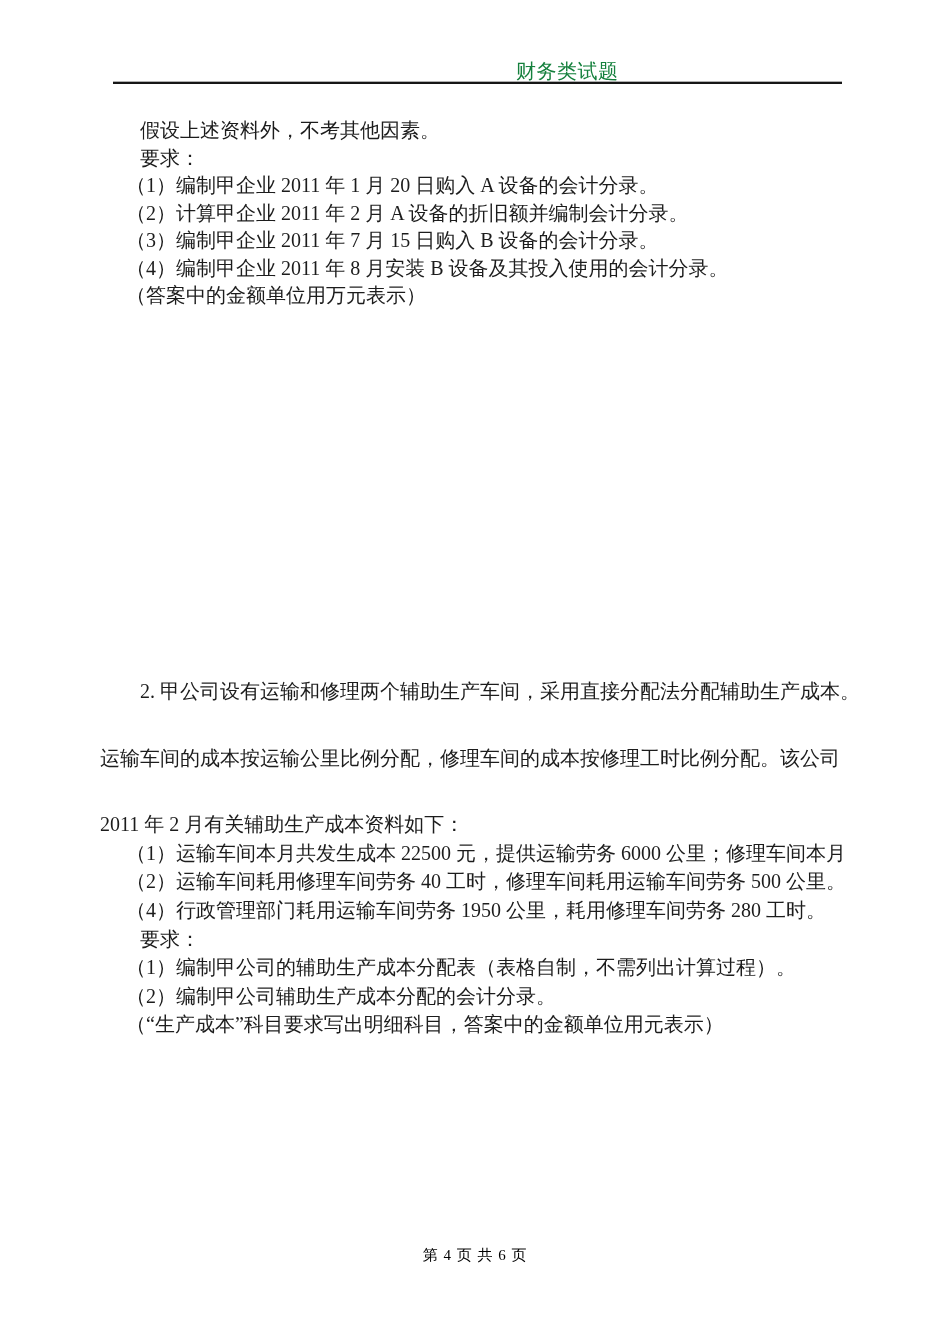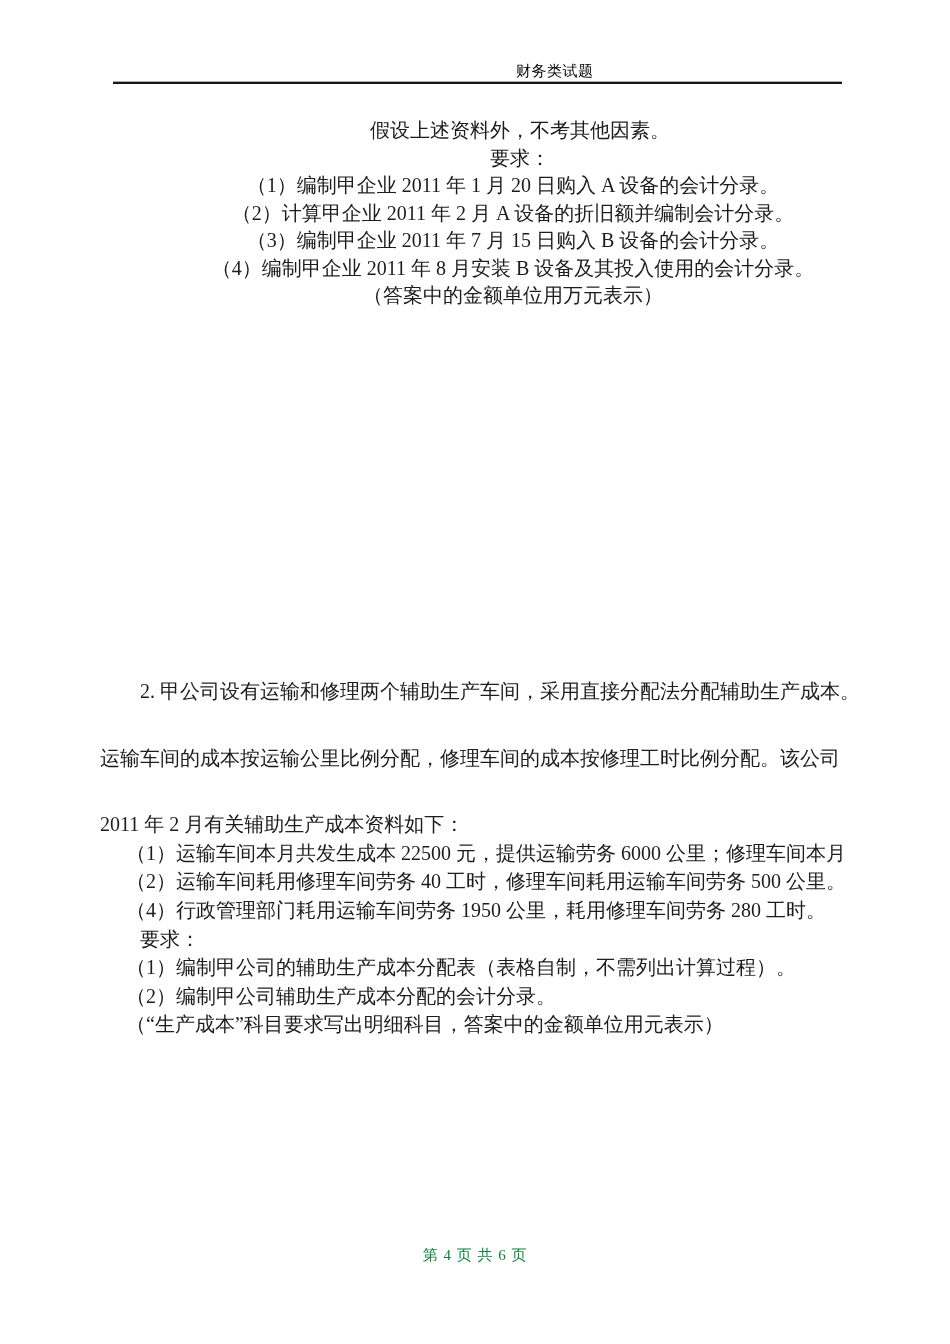--- a/index.html
+++ b/index.html
@@ -9,61 +9,61 @@
     height: 1344px;
     background: #ffffff;
     font-family: "Liberation Serif", "DejaVu Serif", serif;
     color: #1c1c1c;
     overflow: hidden;
   }
   .header-title {
     position: absolute;
     top: 62px;
     left: 516px;
-    font-size: 15px;
+    font-size: 20px;
     line-height: 18px;
     letter-spacing: 0.5px;
     white-space: nowrap;
-    color: #000000;
+    color: #15803d;
   }
   .header-rule {
     position: absolute;
     top: 81px;
     left: 113px;
     width: 729px;
     height: 0;
     border-top: 1px solid #b0b0b0;
     border-bottom: 2px solid #161616;
   }
   .section {
     position: absolute;
     left: 100px;
     width: 800px;
   }
   #section-1 { top: 117px; }
-  #section-1 .line { line-height: 27.5px; text-align: center; }
+  #section-1 .line { line-height: 27.5px; }
   #section-2 { top: 677px; font-family: Liberation Serif, serif; }
   #section-2 .line { line-height: 28.6px; }
   .line {
     font-size: 20px;
     white-space: nowrap;
     color: #1c1c1c;
   }
   .indent-para { padding-left: 40px; }
   .indent-bracket { padding-left: 26px; }
   .indent-none { padding-left: 0; margin-top: 38px; }
   .footer {
     position: absolute;
     top: 1246px;
     left: 0;
     width: 100%;
     text-align: center;
     font-size: 15px;
     letter-spacing: 1px;
-    color: #15803d;
+    color: #000000;
   }
 </style>
 </head>
 <body>
 
 <div class="page">
 
   <div class="header-title">财务类试题</div>
 
   <div class="header-rule"></div>

